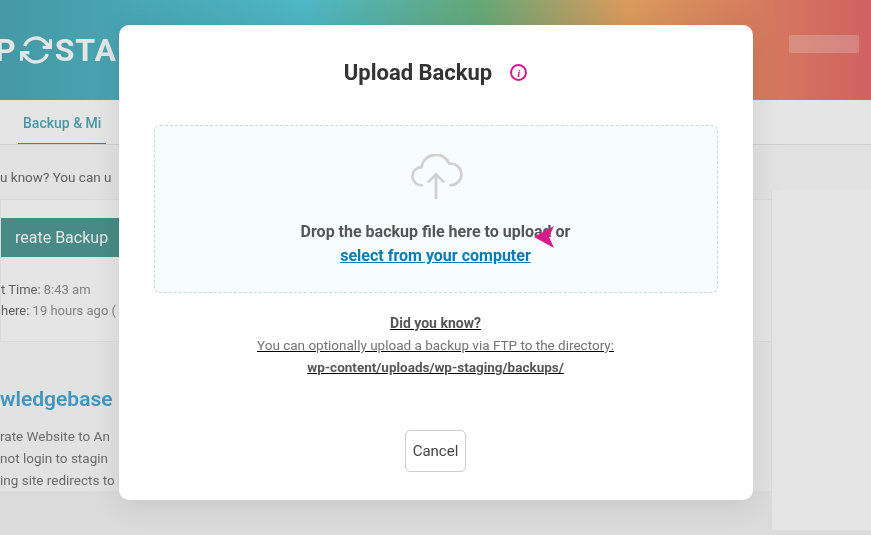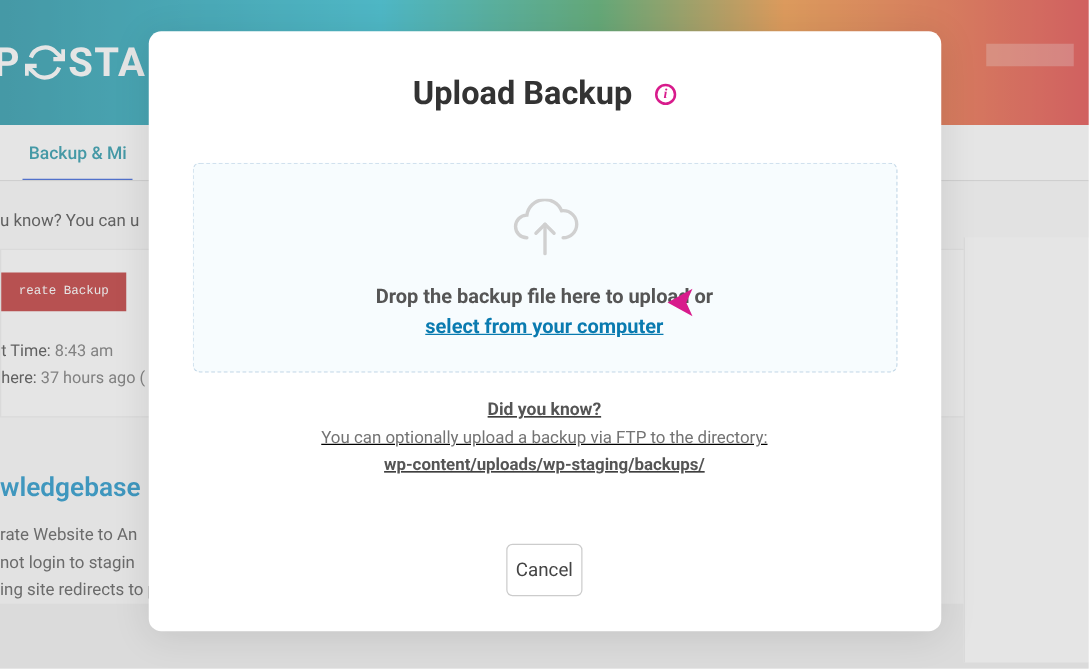--- a/index.html
+++ b/index.html
@@ -67,27 +67,26 @@
       font-size: 13.5px;
       color: #333;
     }
     .content-section {
       background: white;
       border: 1px solid #eee;
       margin-top: 8px;
       padding: 18px 0 20px 0;
     }
     .create-btn {
-      background: #b91c1c;
+      background: #0f766e;
       color: white;
       padding: 10px 14px;
-      font-size: 10px;
+      font-size: 16px;
       display: inline-block;
       margin-left: 0;
-      font-family: Liberation Mono, monospace;
     }
     .meta-row {
       font-size: 13px;
       color: #444;
       padding: 3px 0;
     }
     .meta-label {
       color: #333;
     }
     .meta-value {
@@ -121,21 +120,21 @@
       padding-top: 25px;
     }
     .modal {
       width: 634px;
       background: white;
       border-radius: 10px;
       padding: 35px 35px 28px 35px;
       box-shadow: 0 4px 30px rgba(0,0,0,0.1);
     }
     .modal-title {
-      font-size: 26px;
+      font-size: 22px;
       font-weight: 700;
       color: #333;
       text-align: center;
       display: flex;
       align-items: center;
       justify-content: center;
       gap: 18px;
     }
     .info-icon {
       width: 17px;
@@ -255,21 +254,21 @@
 
 <div class="content-area">
   <div class="content-row">u know? You can u</div>
   <div class="content-section">
     <div class="create-btn">reate Backup</div>
     <div style="height:22px"></div>
     <div class="meta-row">
       <span class="meta-label">t Time:</span><span class="meta-value"> 8:43 am</span>
     </div>
     <div class="meta-row">
-      <span class="meta-label">here:</span><span class="meta-value"> 37 hours ago (</span>
+      <span class="meta-label">here:</span><span class="meta-value"> 19 hours ago (</span>
     </div>
   </div>
   <div class="kb-area">
     <div class="kb-title">wledgebase</div>
     <div class="kb-link">rate Website to An</div>
     <div class="kb-link">not login to stagin</div>
     <div class="kb-link">ing site redirects to production site</div>
   </div>
 </div>
 

